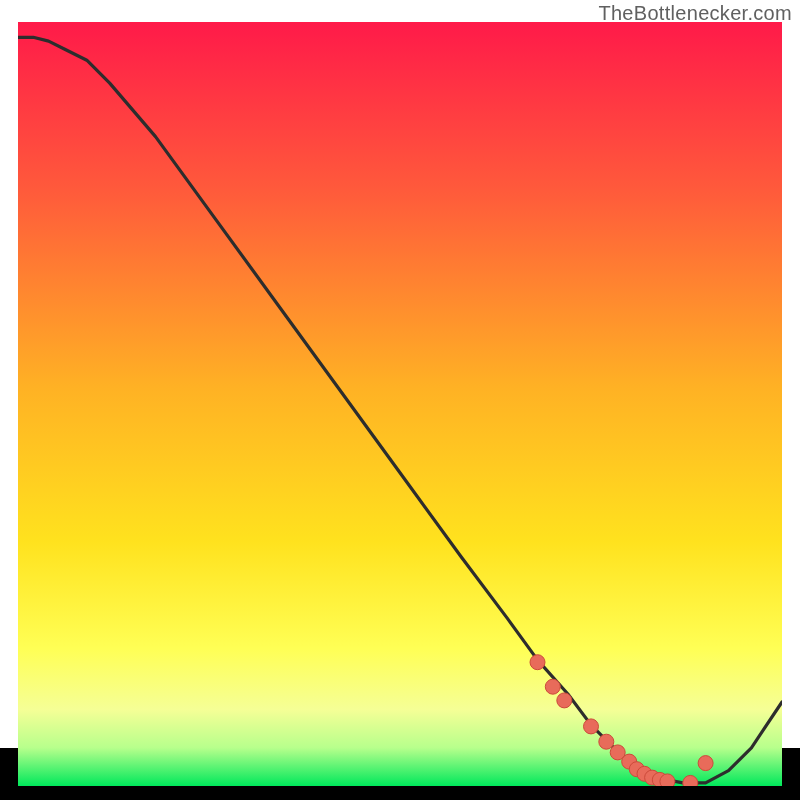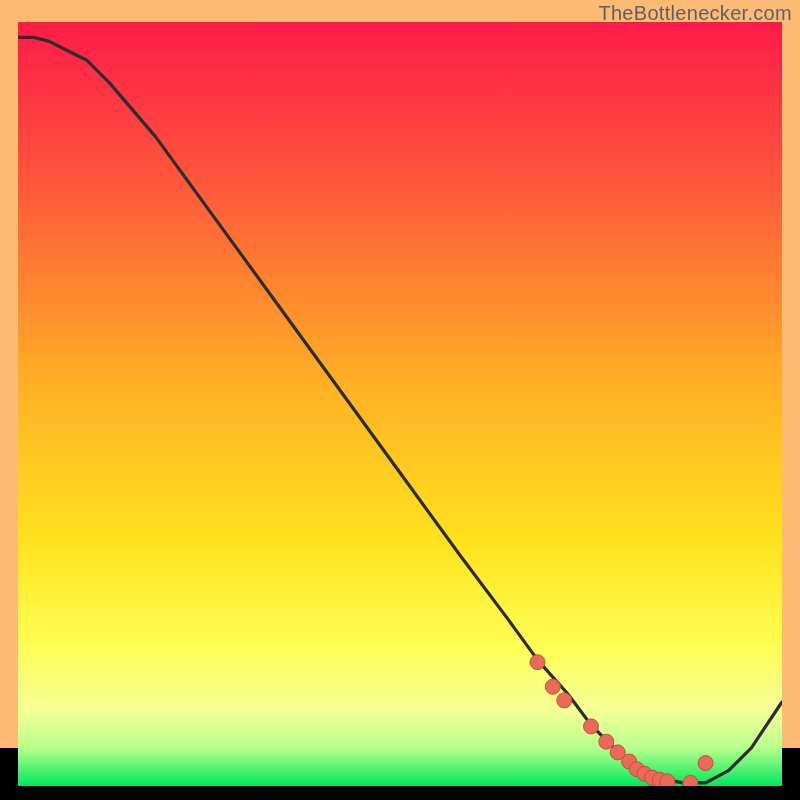--- a/index.html
+++ b/index.html
@@ -7,21 +7,21 @@
     padding: 0;
     width: 800px;
     height: 800px;
     background: #000;
     overflow: hidden;
   }
   .stage {
     position: relative;
     width: 800px;
     height: 748px;
-    background: #fdba74;
+    background: #ffffff;
   }
   svg.plot {
     position: absolute;
     left: 18px;
     top: 22px;
     display: block;
   }
   .attribution {
     position: absolute;
     top: 2px;

